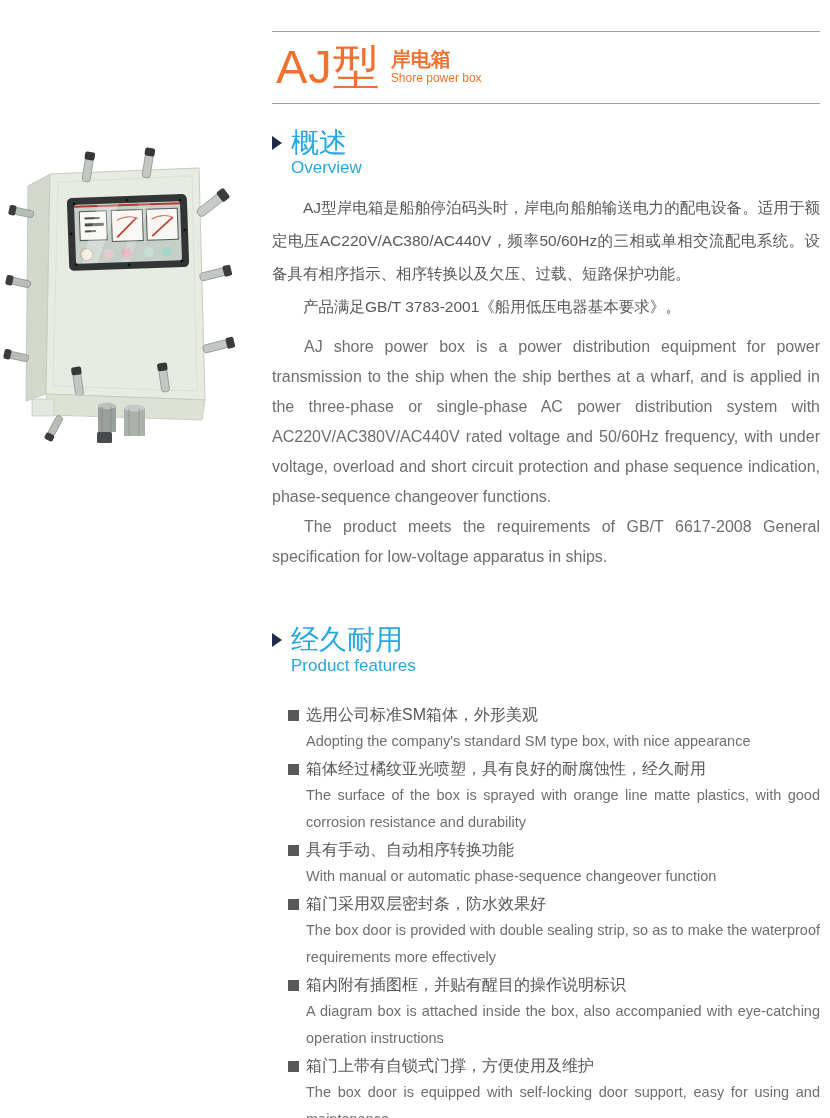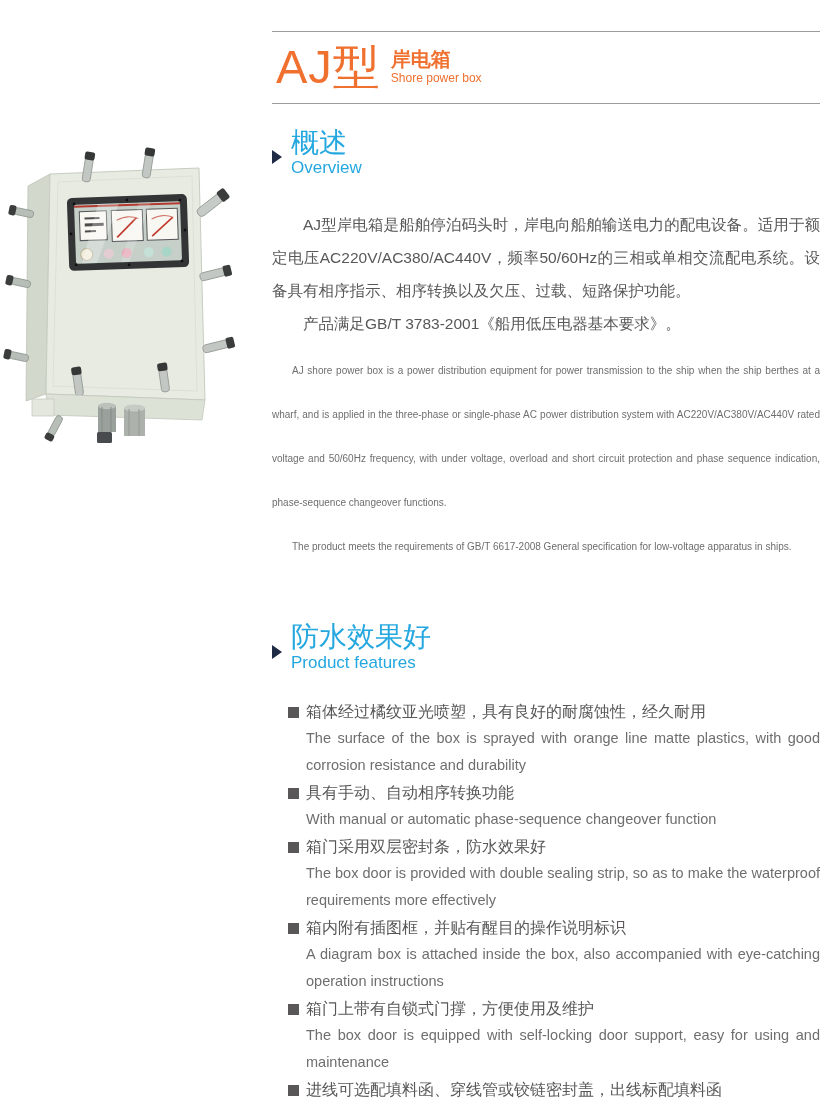--- a/index.html
+++ b/index.html
@@ -16,39 +16,39 @@
   
   .content { position:absolute; left:272px; top:0; width:548px; }
   .rule { border-top:1px solid #9d9d9d; height:0; }
   .rule.top { margin-top:31px; }
 
   .title-row { display:flex; align-items:center; gap:10px; padding:11px 0 13px 4px; }
   .model { font-size:47px; line-height:1; color:var(--orange); font-weight:400; letter-spacing:1px; }
   .subtitle .cn { font-size:20px; font-weight:bold; color:var(--orange); line-height:1.15; }
   .subtitle .en { font-size:12px; color:var(--orange); line-height:1.2; }
 
-  .sec-head { display:flex; align-items:center; gap:9px; }
+  .sec-head { display:flex; align-items:flex-start; gap:9px; }
   .sec-head .marker {
     width:0; height:0; margin-top:8px;
     border-left:10px solid var(--navy);
     border-top:7px solid transparent;
     border-bottom:7px solid transparent;
   }
   .sec-head h2 { font-size:28px; line-height:1.05; color:var(--blue); font-weight:500; }
   .sec-head .sub { font-size:17px; color:var(--blue); margin-top:1px; }
 
   .overview-sec { margin-top:24px; }
   .p-cn {
     font-size:15.5px; color:var(--txtcn); line-height:33px;
     text-align:justify; text-indent:2em;
   }
-  .cn-block { margin-top:30px; }
+  .cn-block { margin-top:13px; }
   .en-block { margin-top:9px; }
   .p-en {
-    font-size:10px; color:var(--txten); line-height:44px;
+    font-size:16px; color:var(--txten); line-height:30px;
     text-align:justify; text-indent:2em;
   }
 
   .features-sec { margin-top:53px; }
   .feature-list { list-style:none; margin-top:25px; padding-left:16px; }
   .f-cn { font-size:16px; color:var(--txtcn); line-height:27px; }
   .sq {
     display:inline-block; width:11px; height:11px; background:#595757;
     margin-right:7px; vertical-align:-1px;
   }
@@ -212,26 +212,30 @@
       <div class="en-block">
         <p class="p-en">AJ shore power box is a power distribution equipment for power transmission to the ship when the ship berthes at a wharf, and is applied in the three-phase or single-phase AC power distribution system with AC220V/AC380V/AC440V rated voltage and 50/60Hz frequency, with under voltage, overload and short circuit protection and phase sequence indication, phase-sequence changeover functions.</p>
         <p class="p-en">The product meets the requirements of GB/T 6617-2008 General specification for low-voltage apparatus in ships.</p>
       </div>
     </section>
 
     <section class="features-sec">
       <div class="sec-head">
         <span class="marker"></span>
         <div>
-          <h2>防水效果好</h2>
+          <h2>经久耐用</h2>
           <div class="sub">Product features</div>
         </div>
       </div>
       <ul class="feature-list">
 
+          <li>
+            <div class="f-cn"><span class="sq"></span><span>选用公司标准SM箱体，外形美观</span></div>
+            <div class="f-en">Adopting the company's standard SM type box, with nice appearance</div>
+          </li>
 
           <li>
             <div class="f-cn"><span class="sq"></span><span>箱体经过橘纹亚光喷塑，具有良好的耐腐蚀性，经久耐用</span></div>
             <div class="f-en">The surface of the box is sprayed with orange line matte plastics, with good corrosion resistance and durability</div>
           </li>
 
           <li>
             <div class="f-cn"><span class="sq"></span><span>具有手动、自动相序转换功能</span></div>
             <div class="f-en">With manual or automatic phase-sequence changeover function</div>
           </li>

